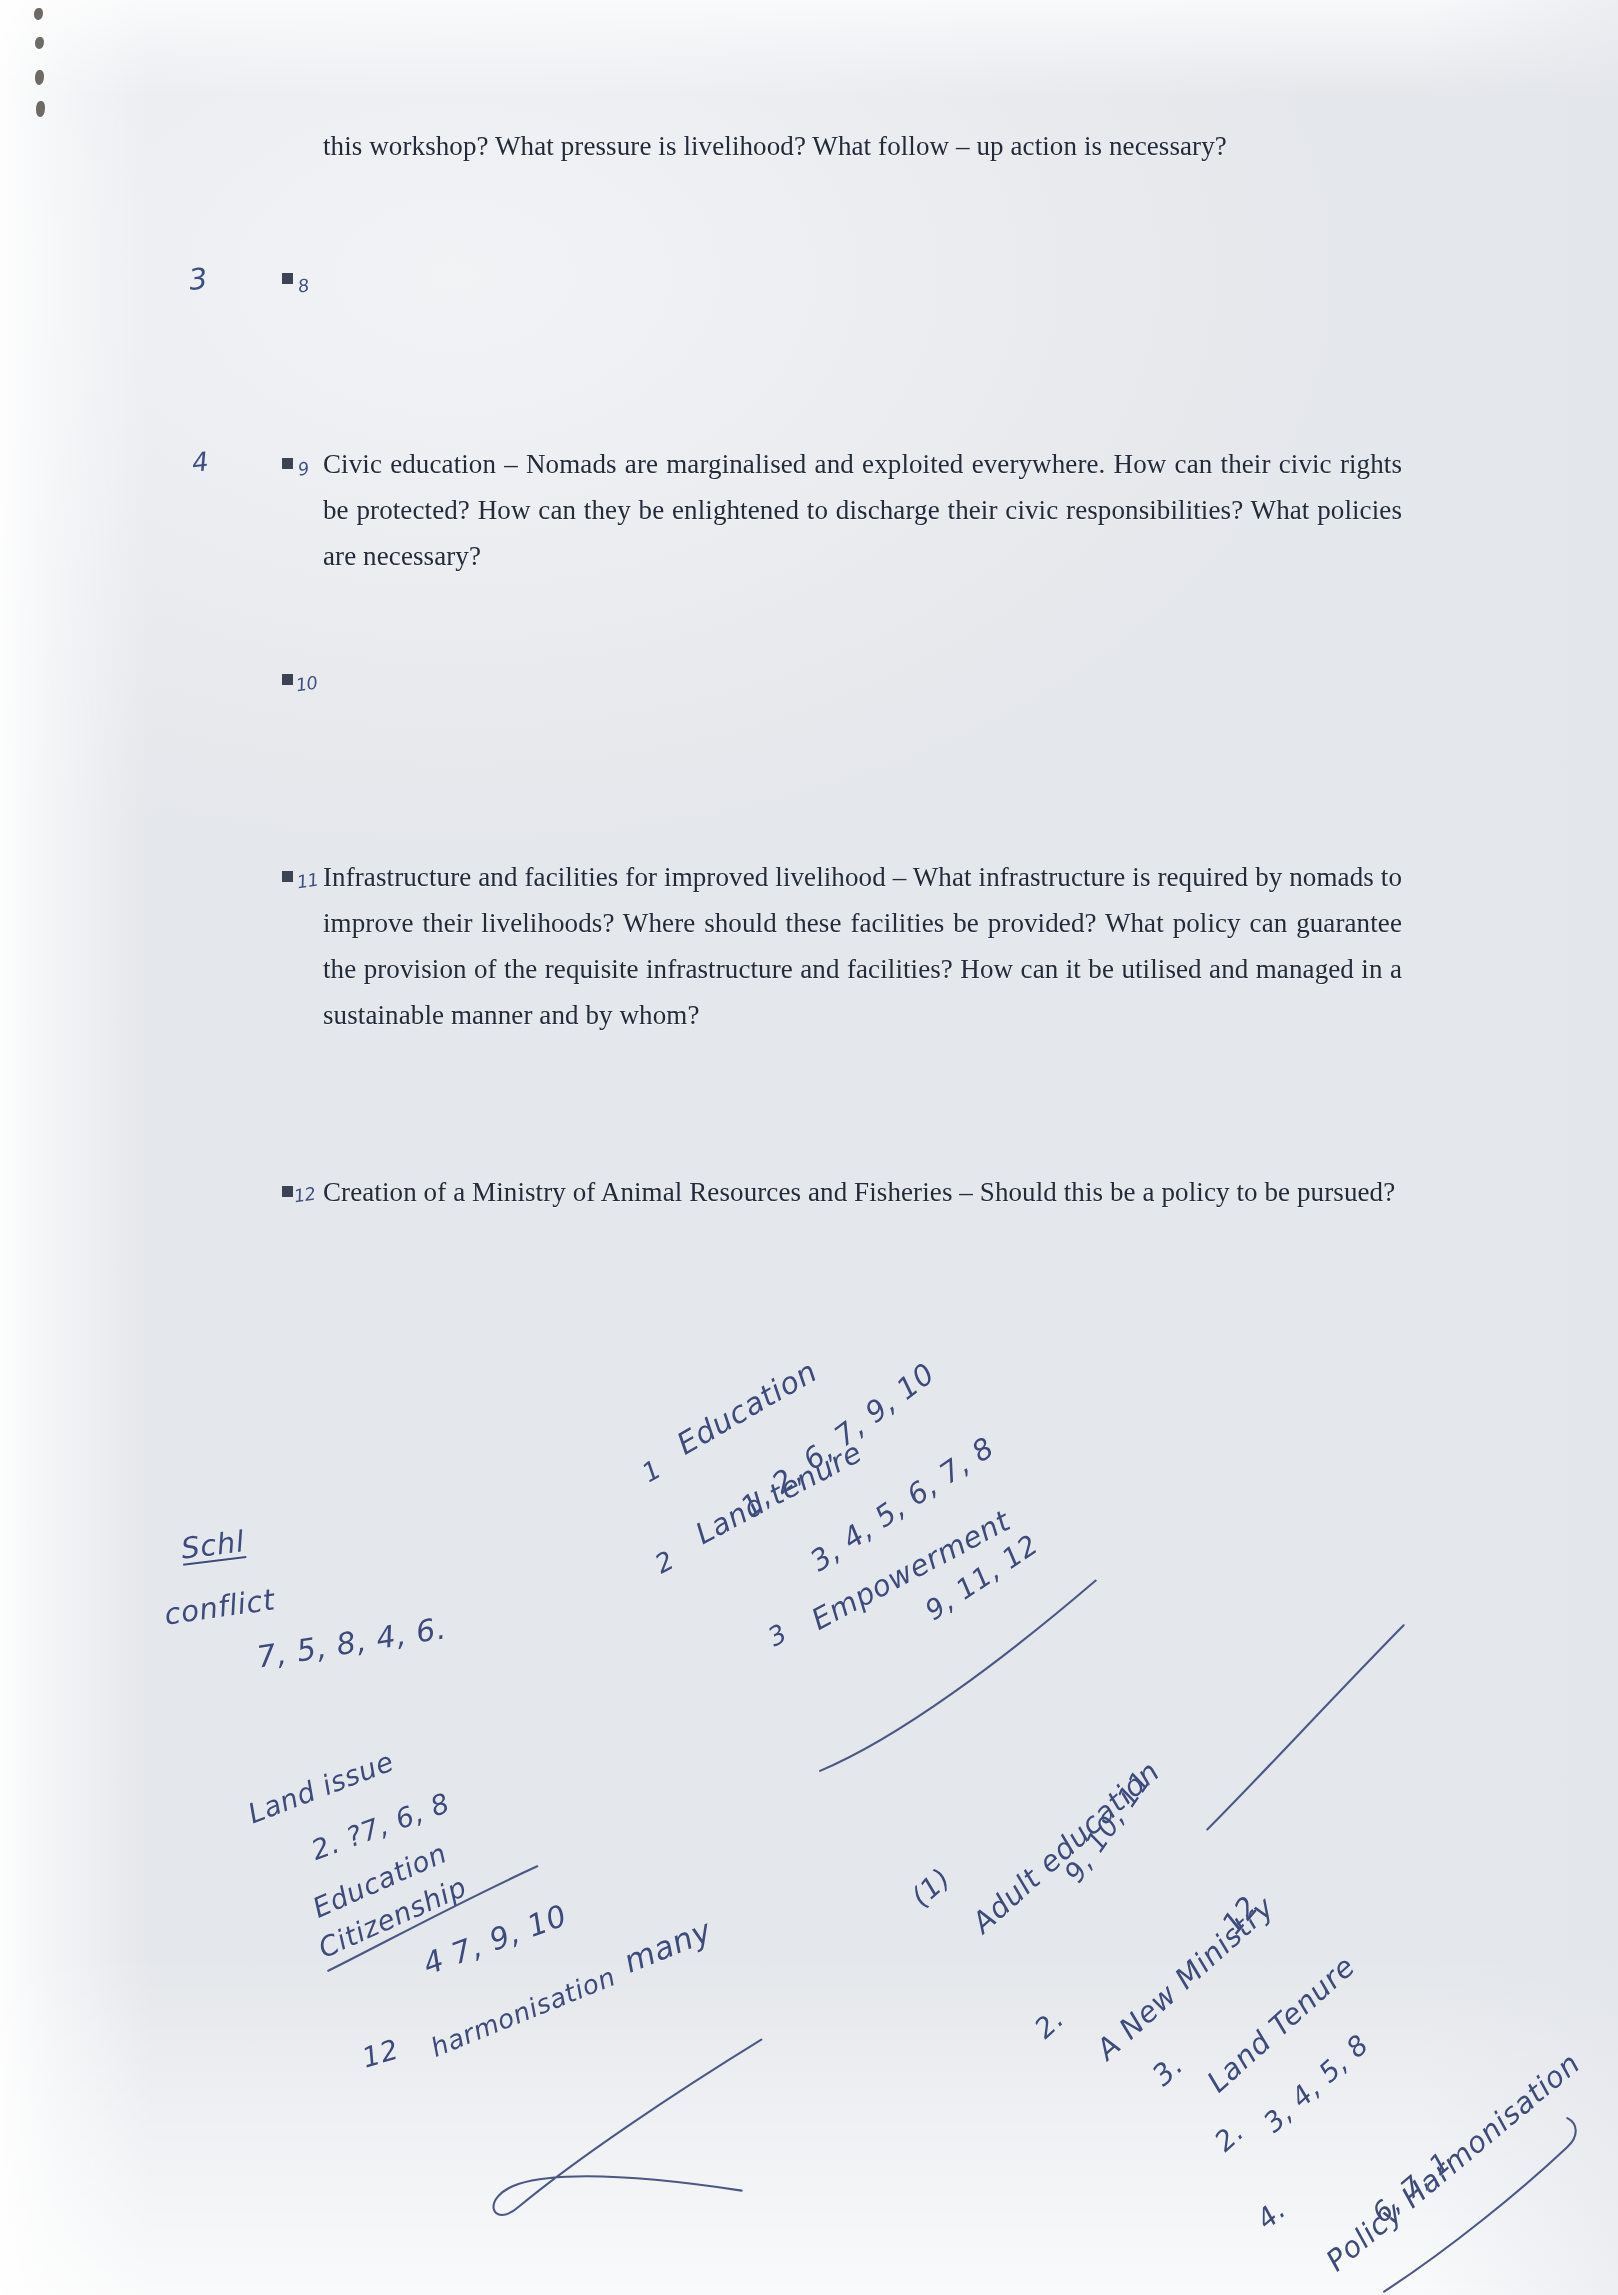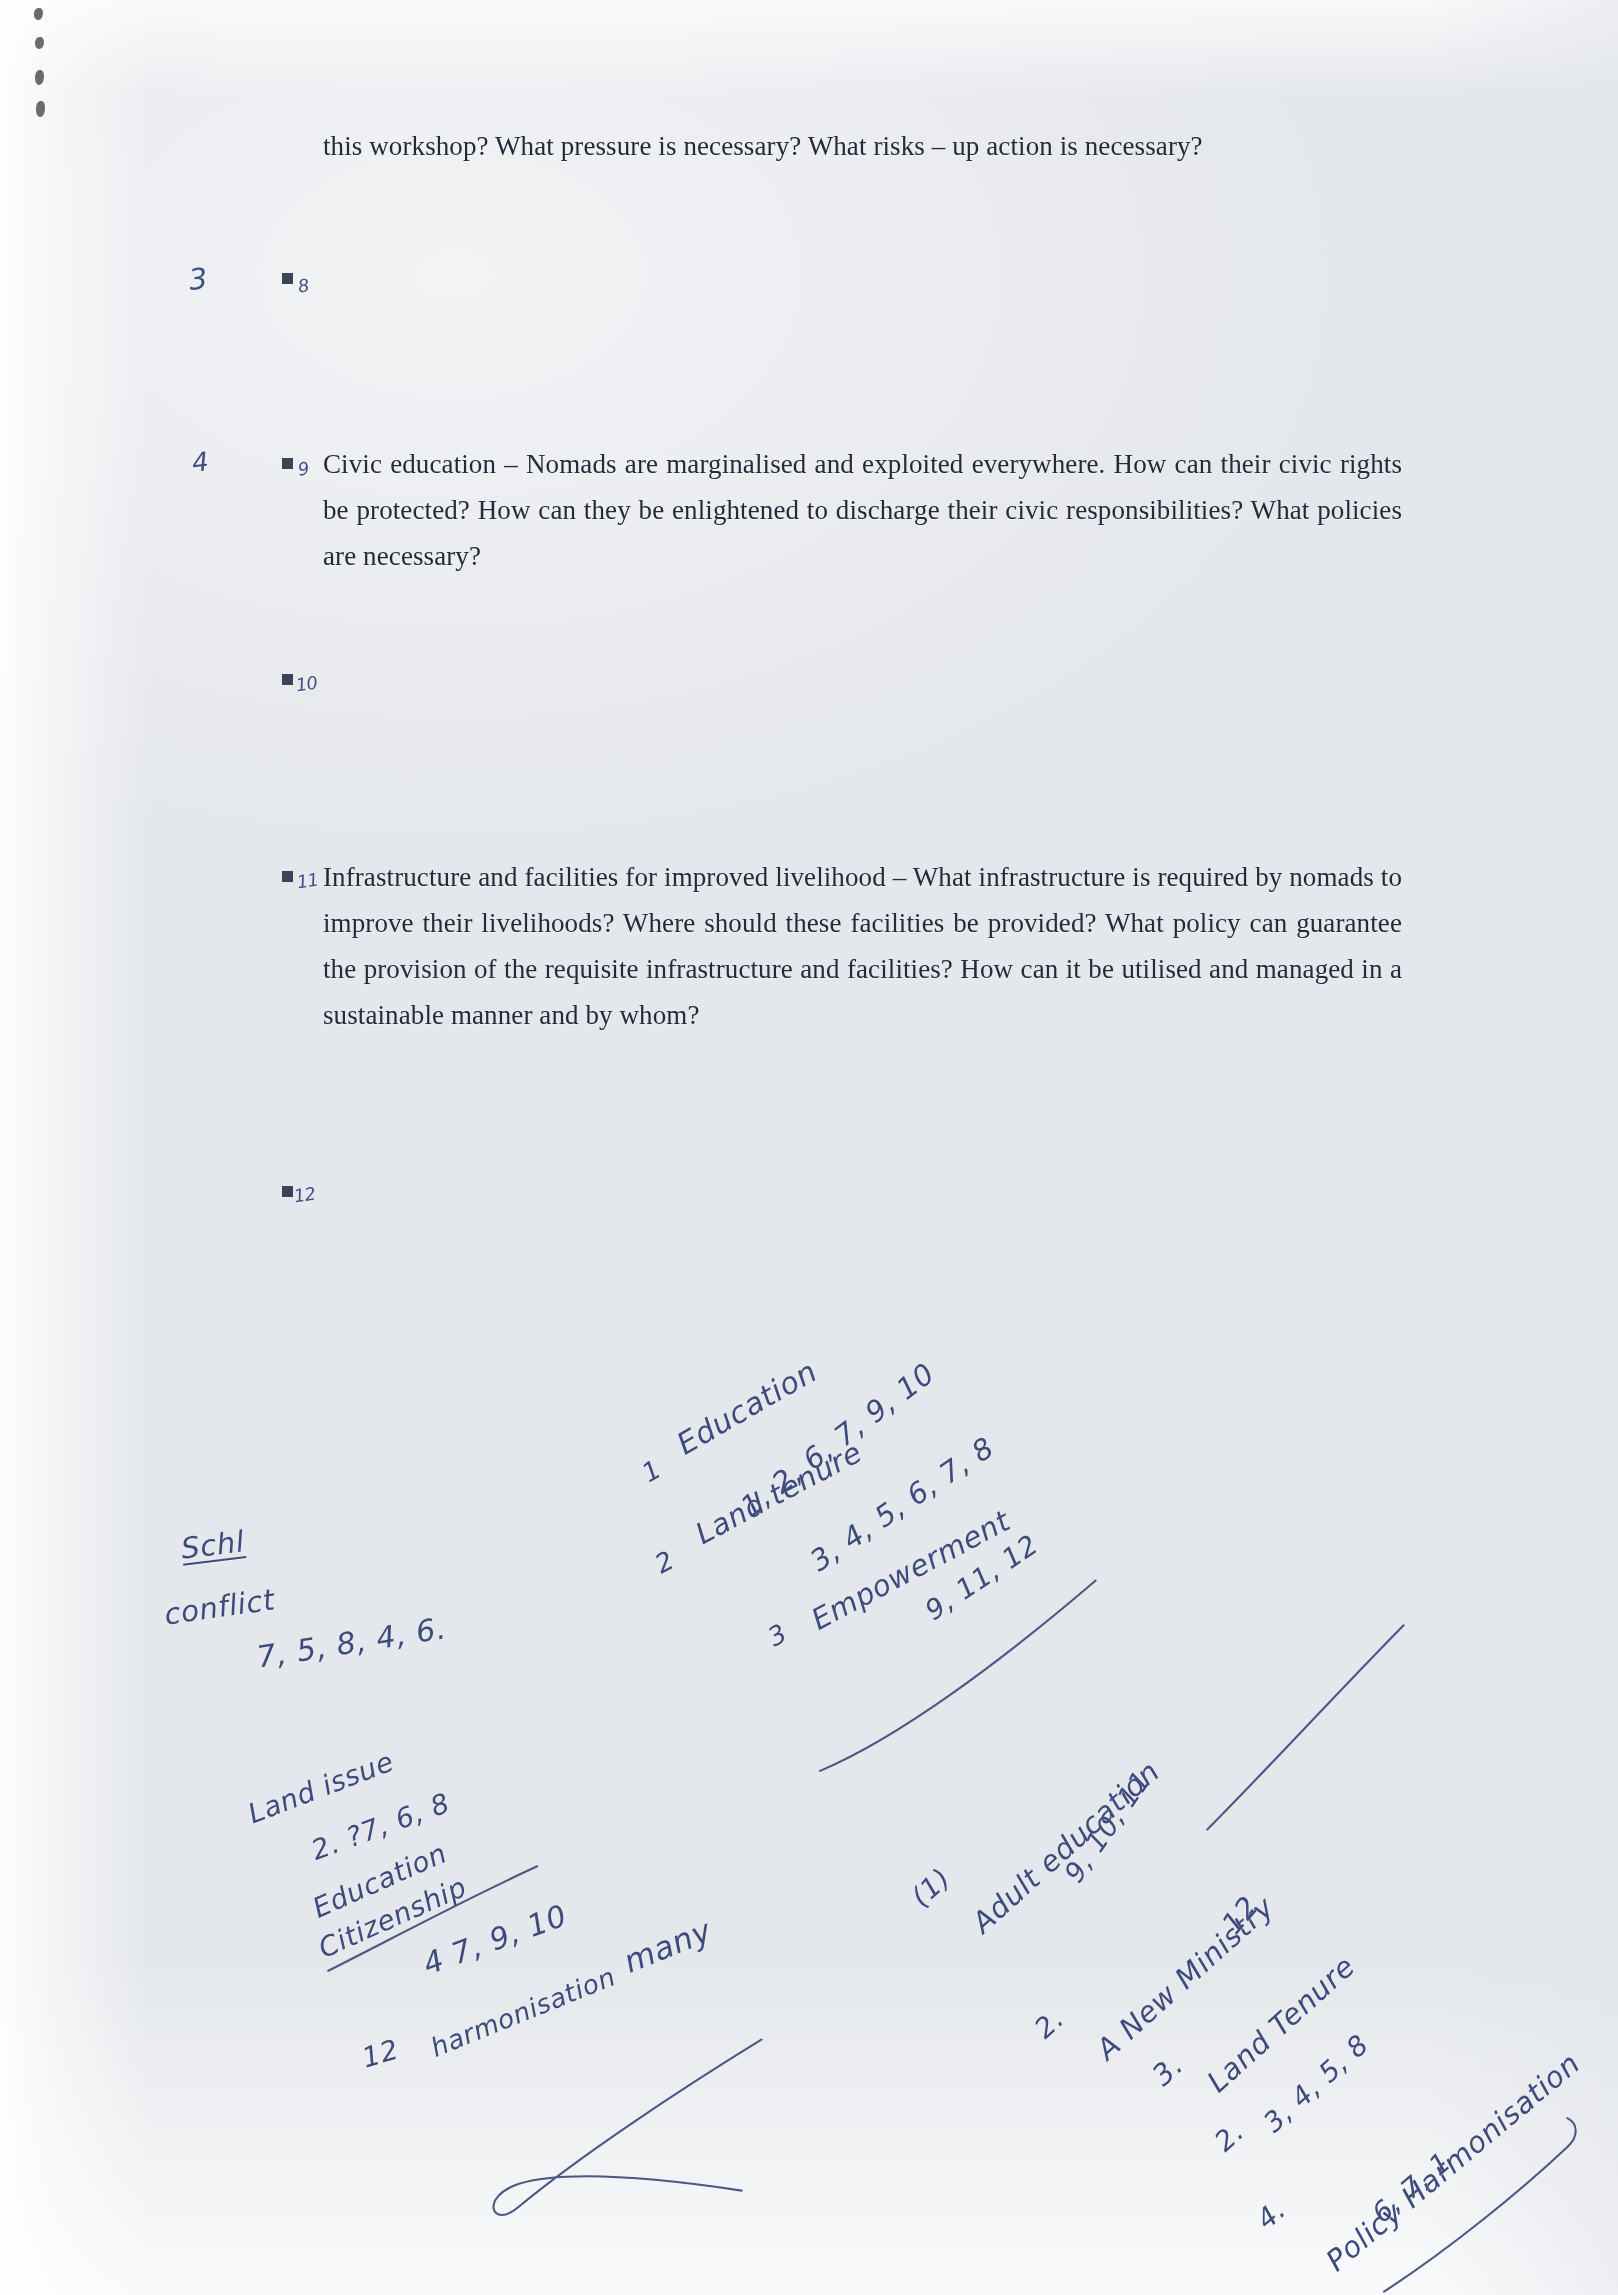--- a/index.html
+++ b/index.html
@@ -134,21 +134,21 @@
   <div class="punch-marks">
     <div class="punch" style="top:2.6px;"></div>
     <div class="punch" style="top:31.5px;left:1.3px;"></div>
     <div class="punch" style="top:65px;left:1.3px;height:15px;"></div>
     <div class="punch" style="top:96px;left:2px;height:15.7px;"></div>
   </div>
 
   <div class="body-text">
 
     <div class="para lead" style="top:123px;">
-      <span>this workshop? What pressure is necessary? What risks – up action is necessary?</span>
+      <span>this workshop? What pressure is livelihood? What follow – up action is necessary?</span>
     </div>
 
     <div class="para bullet-para" style="top:256px;">
       <span class="sq-bullet" style="top:17px;"></span>
       <span class="hand-num" style="top:6.6px;">8</span>
     </div>
     <div class="margin-num" style="left:189px; top:262px;">3</div>
 
     <div class="para bullet-para" style="top:441px;">
       <span class="sq-bullet" style="top:17px;"></span>
@@ -164,20 +164,21 @@
 
     <div class="para bullet-para" style="top:854px;">
       <span class="sq-bullet" style="top:17px;"></span>
       <span class="hand-num" style="top:3.9px; left:-26px;">11</span>
       <span>Infrastructure and facilities for improved livelihood – What infrastructure is required by nomads to improve their livelihoods? Where should these facilities be provided? What policy can guarantee the provision of the requisite infrastructure and facilities? How can it be utilised and managed in a sustainable manner and by whom?</span>
     </div>
 
     <div class="para bullet-para" style="top:1169px; text-align:left;">
       <span class="sq-bullet" style="top:17px;"></span>
       <span class="hand-num" style="top:2.6px; left:-29px;">12</span>
+      <span>Creation of a Ministry of Animal Resources and Fisheries – Should this be a policy to be pursued?</span>
     </div>
   </div>
 
   <div class="hand u" style="left:181px; top:1528px; font-size:29px; transform:rotate(-7deg);">Schl</div>
   <div class="hand" style="left:164px; top:1590px; font-size:29px; transform:rotate(-8deg);">conflict</div>
   <div class="hand" style="left:256px; top:1625px; font-size:30px; transform:rotate(-9deg);">7, 5, 8, 4, 6.</div>
 
   <div class="hand" style="left:244px; top:1771px; font-size:27.5px; transform:rotate(-21deg);">Land issue</div>
   <div class="hand" style="left:308px; top:1810px; font-size:27.5px; transform:rotate(-20deg);">2. ?7, 6, 8</div>
   <div class="hand" style="left:308px; top:1864px; font-size:27.5px; transform:rotate(-24deg);">Education</div>

